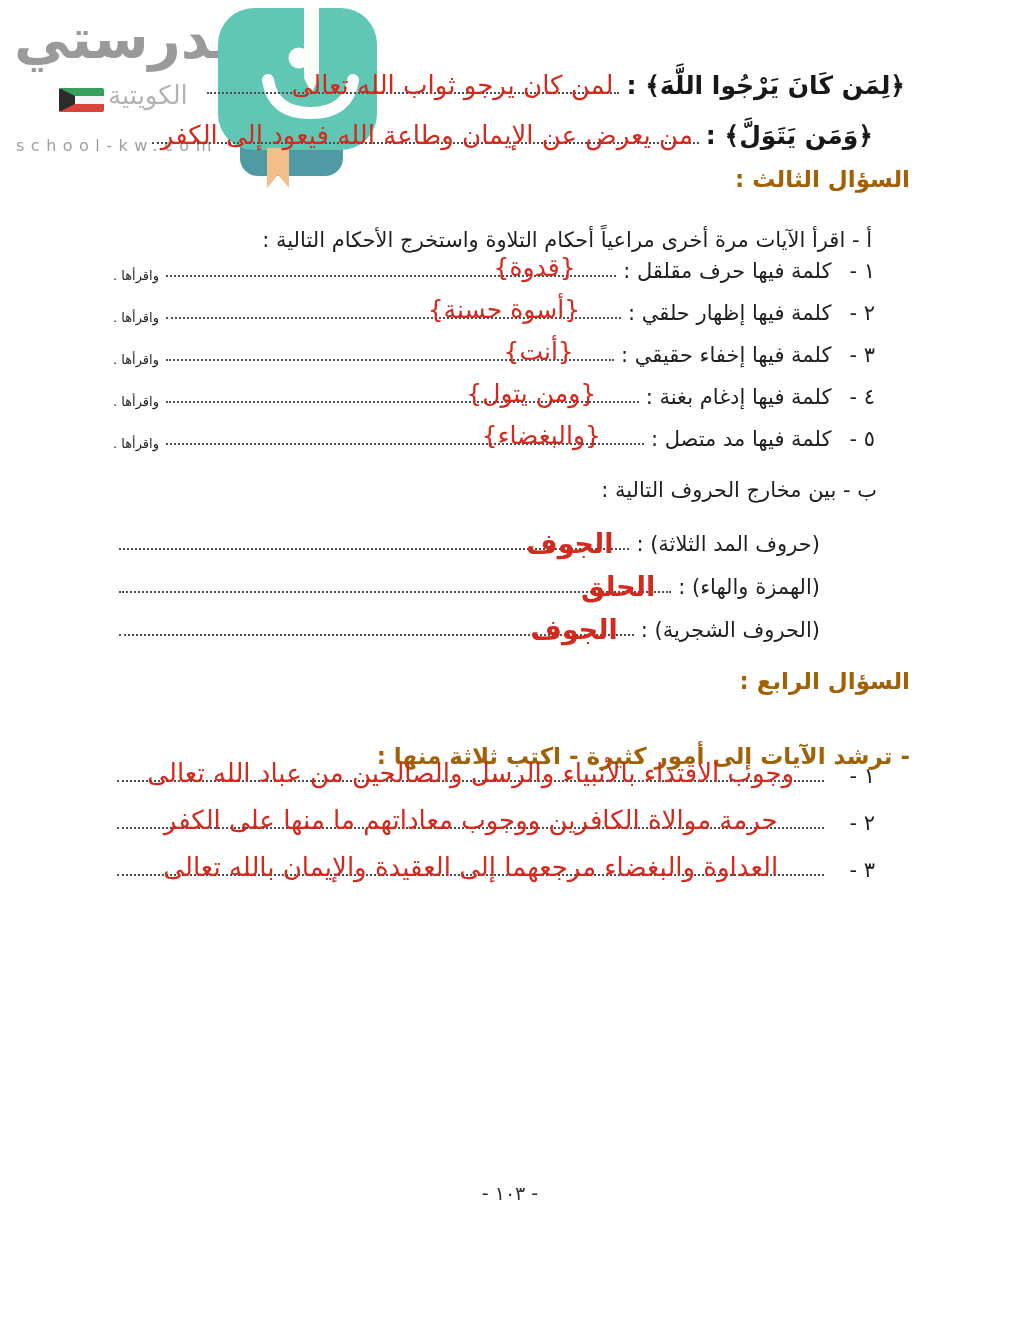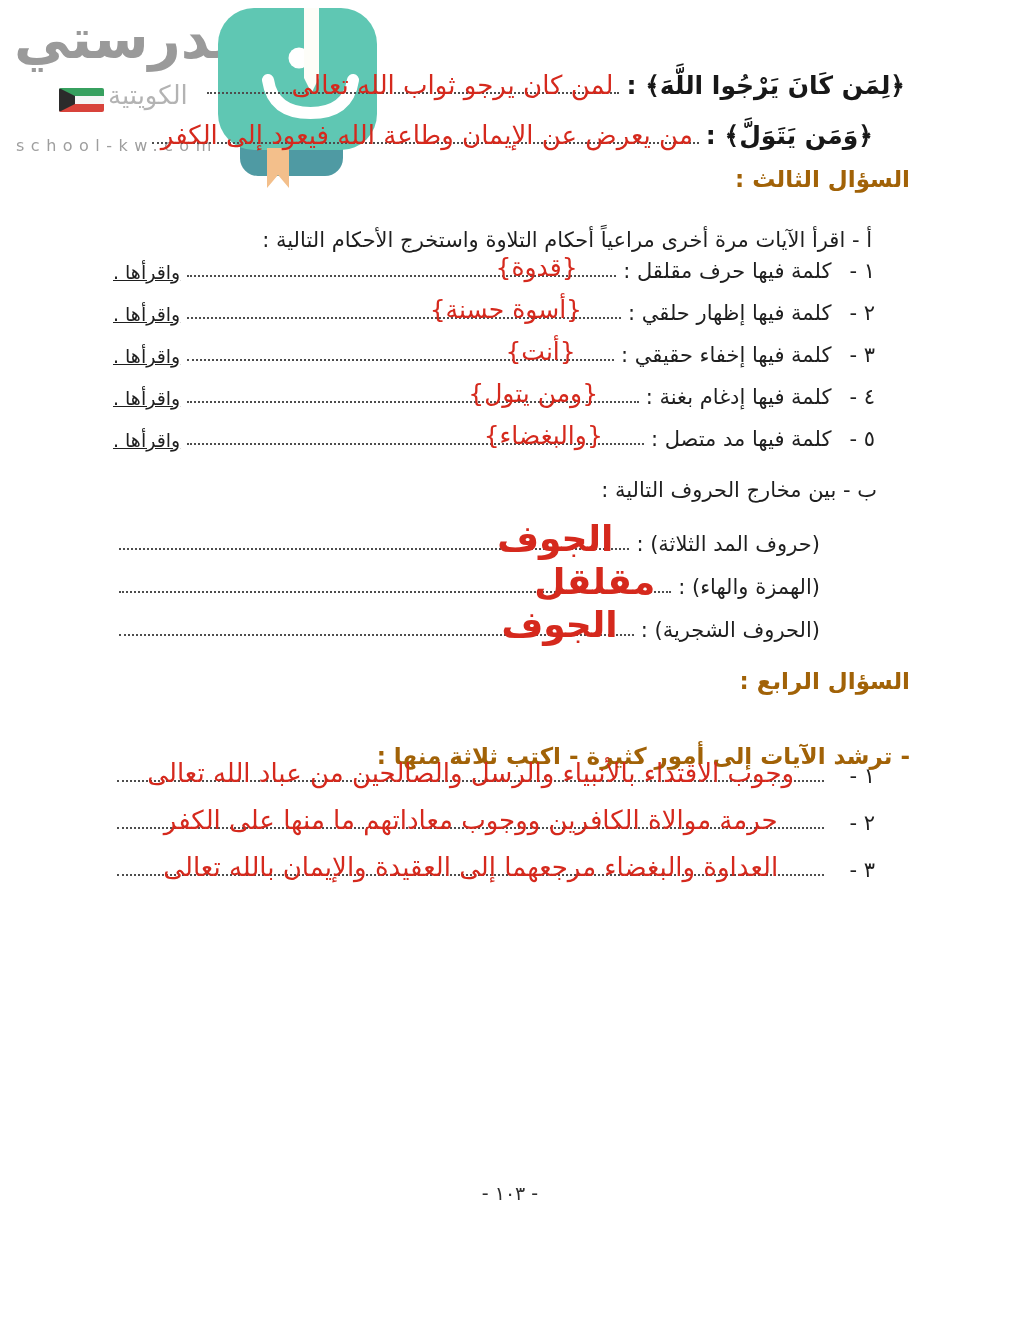--- a/index.html
+++ b/index.html
@@ -24,23 +24,23 @@
   .row{position:absolute;display:flex;align-items:flex-end;direction:rtl;z-index:2;}
   .print{font-size:21px;color:#1f1f1f;white-space:nowrap;}
   .quran{font-size:25px;font-weight:bold;color:#181818;white-space:nowrap;}
   .title{position:absolute;z-index:2;font-size:23px;font-weight:bold;color:#a16207;white-space:nowrap;}
   .intro{position:absolute;z-index:2;font-size:21px;color:#1f1f1f;white-space:nowrap;}
   .num{margin-left:18px;white-space:nowrap;}
   .dotline{flex:1;border-bottom:2px dotted #4d4d4d;position:relative;margin:0 7px;align-self:flex-end;margin-bottom:6px;}
   .ans{color:#d5291d;white-space:nowrap;position:absolute;line-height:1;}
   .ans-def{right:6px;bottom:-6px;font-size:26px;}
   .ans-item{right:9%;bottom:-5px;font-size:25px;}
-  .ans-b{right:16px;bottom:-9px;font-size:36px;font-weight:bold;}
+  .ans-b{right:16px;bottom:-9px;font-size:27px;font-weight:bold;}
   .ans-q4{left:50%;transform:translateX(-50%);bottom:-6px;font-size:26px;}
-  .suffix{font-size:19px;white-space:nowrap;text-decoration:underline;}
+  .suffix{font-size:13px;white-space:nowrap;}
   .footer{position:absolute;left:0;top:1182px;width:100%;text-align:center;z-index:2;
     font-size:19px;color:#2e2e2e;letter-spacing:3px;}
 </style>
 </head>
 <body>
 
 <div class="page">
 
   <div class="wm brand">مدرستي</div>
   <div class="wm flag">
@@ -125,21 +125,21 @@
 
   <div class="row print" style="top:520px;right:200px;left:112px;height:36px;">
     <span>(حروف المد الثلاثة) :</span>
     <span class="dotline">
       <span class="ans ans-b">الجوف</span>
     </span>
   </div>
   <div class="row print" style="top:563px;right:200px;left:112px;height:36px;">
     <span>(الهمزة والهاء) :</span>
     <span class="dotline">
-      <span class="ans ans-b">مقلقل</span>
+      <span class="ans ans-b">الحلق</span>
     </span>
   </div>
   <div class="row print" style="top:606px;right:200px;left:112px;height:36px;">
     <span>(الحروف الشجرية) :</span>
     <span class="dotline">
       <span class="ans ans-b">الجوف</span>
     </span>
   </div>
 
   <div class="title" style="top:668px;right:110px;">السؤال الرابع :</div>

